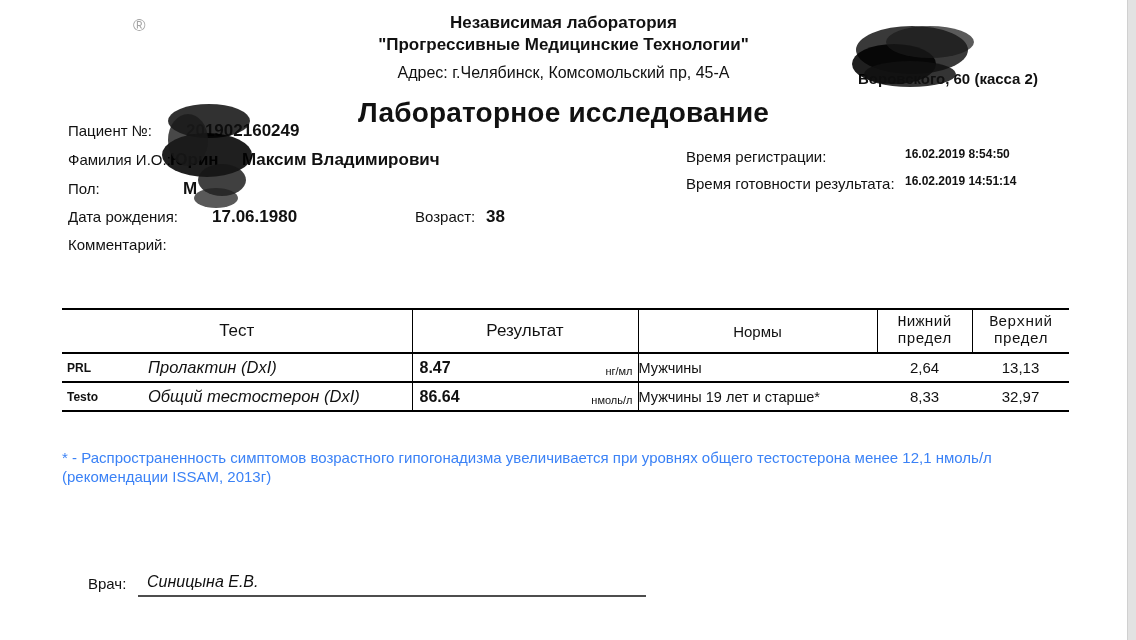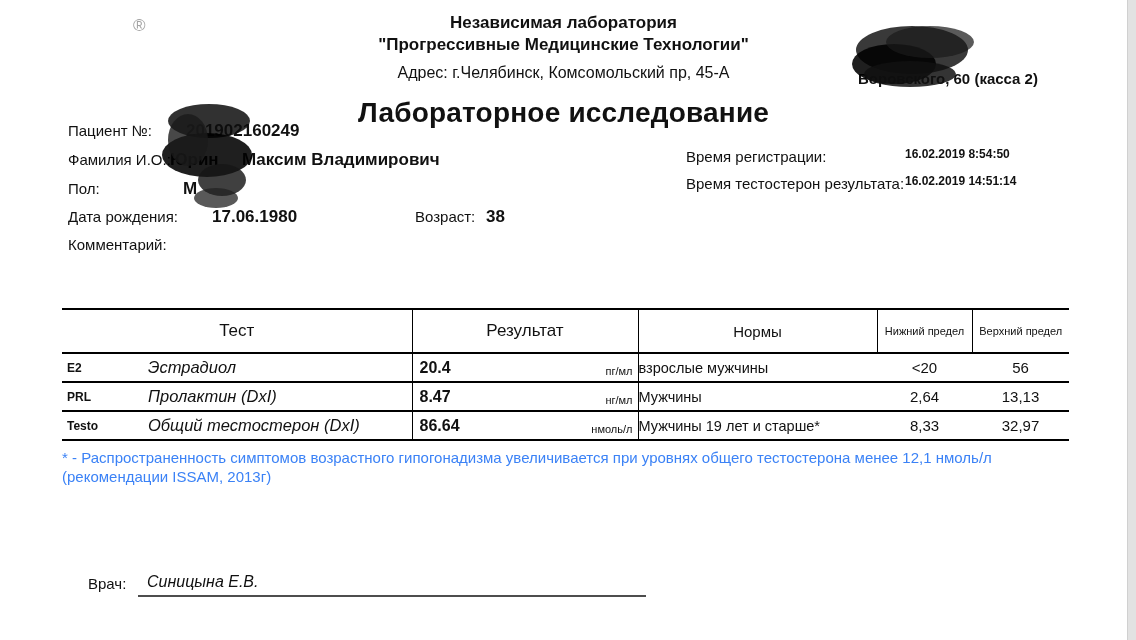--- a/index.html
+++ b/index.html
@@ -47,21 +47,21 @@
   table.results col.c-test { width: 350px; }
   table.results col.c-result { width: 226px; }
   table.results col.c-norm { width: 239px; }
   table.results col.c-lower { width: 95px; }
   table.results col.c-upper { width: 97px; }
   table.results th, table.results td { border-top: 2px solid #000; border-bottom: 2px solid #000; padding: 0; vertical-align: middle; }
   table.results th { height: 44px; font-weight: normal; }
   table.results td { height: 29px; }
   th.h-test, th.h-result { font-size: 17px; font-weight: bold; text-align: center; }
   th.h-norm { font-size: 15px; text-align: center; }
-  th.h-limit { font-size: 11px; text-align: center; line-height: 1.15; }
+  th.h-limit { font-size: 15px; text-align: center; line-height: 1.15; font-family: Liberation Mono, monospace; }
   .b-right-thin { border-right: 1.5px solid #000 !important; }
   td.cell-test { }
   .test-inner { display: flex; align-items: center; }
   .test-code { width: 86px; padding-left: 5px; font-size: 12px; font-weight: bold; }
   .test-name { font-size: 16.5px; font-style: italic; }
   .result-inner { display: flex; justify-content: space-between; align-items: center; }
   .result-val { padding-left: 7px; font-size: 16px; font-weight: bold; }
   .result-units { padding-right: 5px; font-size: 11px; position: relative; top: 3px; }
   td.cell-norm { font-size: 14.5px; padding-left: 8px; }
   td.cell-limit { font-size: 15px; text-align: center; }
@@ -126,21 +126,21 @@
     <ellipse cx="64" cy="80" rx="24" ry="16" fill="#161616" opacity="0.82"></ellipse>
     <ellipse cx="58" cy="98" rx="22" ry="10" fill="#222222" opacity="0.75"></ellipse>
   </svg>
 
   <div class="reg-block">
     <div class="reg-row reg-row1">
       <span>Время регистрации:</span>
       <span class="val">16.02.2019 8:54:50</span>
     </div>
     <div class="reg-row reg-row2">
-      <span>Время тестостерон результата:</span>
+      <span>Время готовности результата:</span>
       <span class="val">16.02.2019 14:51:14</span>
     </div>
   </div>
 
   <table class="results">
     <colgroup>
       <col class="c-test">
         <col class="c-result">
         <col class="c-norm">
         <col class="c-lower">
@@ -150,37 +150,20 @@
         <tr>
       <th class="h-test b-right-thin">Тест</th>
       <th class="h-result b-right-thin">Результат</th>
       <th class="h-norm b-right-thin">Нормы</th>
       <th class="h-limit b-right-thin">Нижний предел</th>
       <th class="h-limit">Верхний предел</th>
     </tr>
     <tr>
       <td class="cell-test b-right-thin">
         <div class="test-inner">
-          <span class="test-code">E2</span>
-          <span class="test-name">Эстрадиол</span>
-        </div>
-      </td>
-      <td class="b-right-thin">
-        <div class="result-inner">
-          <span class="result-val">20.4</span>
-          <span class="result-units">пг/мл</span>
-        </div>
-      </td>
-      <td class="cell-norm">взрослые мужчины</td>
-      <td class="cell-limit">&lt;20</td>
-      <td class="cell-limit">56</td>
-    </tr>
-    <tr>
-      <td class="cell-test b-right-thin">
-        <div class="test-inner">
           <span class="test-code">PRL</span>
           <span class="test-name">Пролактин (DxI)</span>
         </div>
       </td>
       <td class="b-right-thin">
         <div class="result-inner">
           <span class="result-val">8.47</span>
           <span class="result-units">нг/мл</span>
         </div>
       </td>

